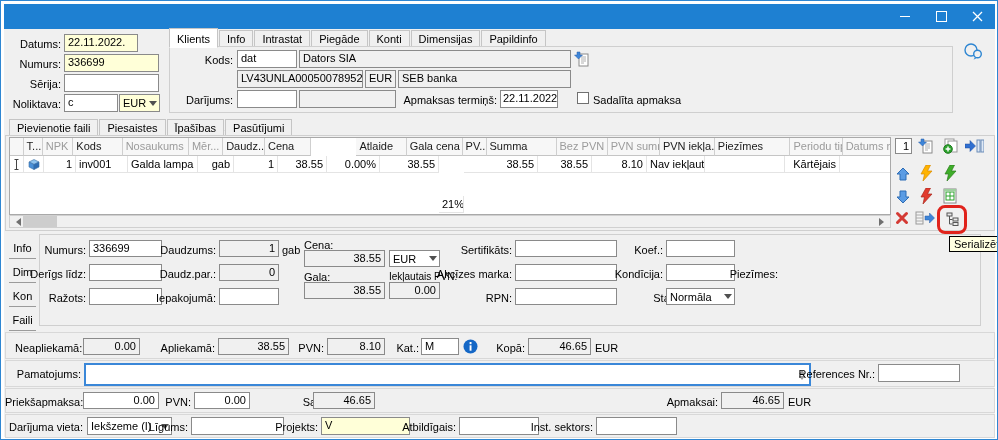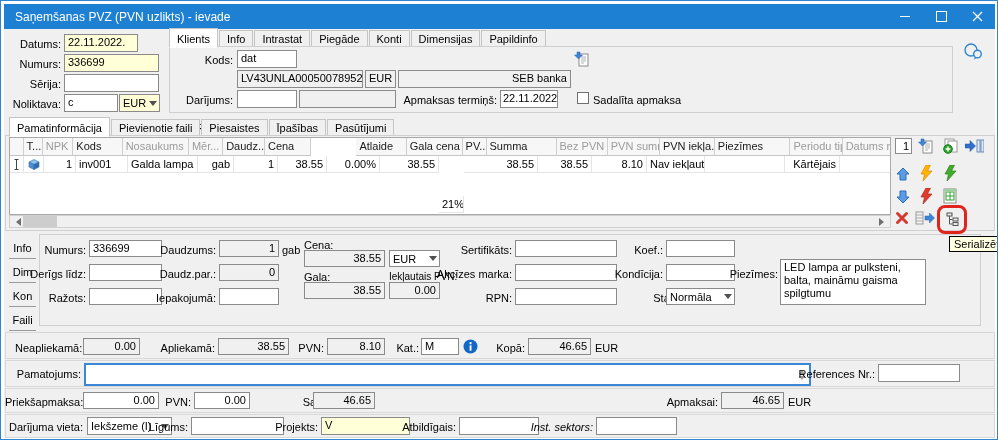--- a/index.html
+++ b/index.html
@@ -44,21 +44,20 @@
   .spin .u{width:0;height:0;border:3px solid transparent;border-bottom:4px solid #9a9a9a;}
   .spin .d{width:0;height:0;border:3px solid transparent;border-top:4px solid #9a9a9a;}
   .cb{position:absolute;width:12px;height:12px;background:#fff;border:1px solid #707070;box-sizing:border-box;}
 </style>
 </head>
 <body>
 
 <div class="stage">
 
   <div class="titlebar">
-    <span class="title">Saņemšanas PVZ (PVN uzlikts) - ievade</span>
     <div class="winbtns">
       <div class="winbtn">
           <span class="minline"></span>
         </div>
       <div class="winbtn">
           <span class="maxbox"></span>
         </div>
       <div class="winbtn">
         <svg width="11" height="11">
             <path d="M1,1 L10,10 M10,1 L1,10" stroke="#fff" stroke-width="1.3"></path>
@@ -88,51 +87,51 @@
     <div class="tab">Intrastat</div>
     <div class="tab">Piegāde</div>
     <div class="tab">Konti</div>
     <div class="tab">Dimensijas</div>
     <div class="tab">Papildinfo</div>
   </div>
   <div class="panelbox" style="left:168px;top:45px;width:784px;height:67px;"></div>
 
   <div class="lbl" style="left:150px;top:53px;width:82px;">Kods:</div>
   <div class="in" style="left:236px;top:49px;width:60px;">dat</div>
+  <div class="in ro" style="left:298px;top:49px;width:272px;">Dators SIA</div>
   <div class="icon16" style="left:572px;top:49px;">
     <svg width="16" height="16">
         <rect x="5" y="3" width="9" height="12" fill="#fff" stroke="#8a8a8a"></rect>
         <path d="M7,6 h5 M7,8 h5 M7,10 h5 M7,12 h3" stroke="#b0b0b0"></path>
         <path d="M5,1 v3 h-2.5 l4,4 4,-4 h-2.5 v-3 z" fill="#3d85d8" stroke="#2a5fa8" stroke-width="0.5" transform="translate(-2,0)"></path>
       </svg>
   </div>
 
   <div class="lbl" style="left:150px;top:73px;width:82px;margin-top:48px;">Rēķins:</div>
   <div class="in ro" style="left:236px;top:69px;width:126px;">LV43UNLA0005007895222</div>
   <div class="in ro" style="left:364px;top:69px;width:31px;">EUR</div>
-  <div class="in ro" style="left:397px;top:69px;width:173px;text-align:right;">SEB banka</div>
+  <div class="in ro" style="left:397px;top:69px;width:173px;">SEB banka</div>
 
   <div class="lbl" style="left:150px;top:93px;width:82px;">Darījums:</div>
   <div class="in" style="left:236px;top:89px;width:60px;"></div>
   <div class="in ro" style="left:298px;top:89px;width:97px;"></div>
   <div class="lbl" style="left:390px;top:93px;width:106px;">Apmaksas termiņš:</div>
   <div class="in" style="left:499px;top:89px;width:58px;padding:1px 2px;">22.11.2022.</div>
   <div class="cb" style="left:576px;top:91px;"></div>
   <div class="lbl la" style="left:592px;top:93px;">Sadalīta apmaksa</div>
 
   <div class="icon16" style="left:960px;top:41px;width:24px;">
     <svg width="22" height="18">
         <circle cx="9" cy="8" r="6" fill="#f0f0f0" stroke="#2e86d2" stroke-width="1.4"></circle>
         <circle cx="15.5" cy="12" r="3.8" fill="#f0f0f0" stroke="#2e86d2" stroke-width="1.4"></circle>
         <path d="M13,15.5 l-1.5,2 2.5,-0.8" fill="#2e86d2"></path>
       </svg>
   </div>
 
   <div class="tabrow" style="left:8px;top:117px;height:18px;">
-    <div class="tab on">Pamatinformācija</div>
     <div class="tab">Pievienotie faili</div>
     <div class="tab">Piesaistes</div>
     <div class="tab">Īpašības</div>
     <div class="tab">Pasūtījumi</div>
   </div>
 
   <div class="panelbox" style="left:4px;top:134px;width:990px;height:96px;background:#f0f0f0;"></div>
   <div class="tblwrap" style="left:8px;top:136px;width:882px;height:78px;">
     <div class="trow">
       <div class="hcell" style="width:14px;"></div>
@@ -322,21 +321,20 @@
   <div class="in" style="left:665px;top:239px;width:69px;height:17px;"></div>
   <div class="lbl" style="left:602px;top:267px;width:60px;">Kondīcija:</div>
   <div class="in" style="left:665px;top:263px;width:69px;height:17px;"></div>
   <div class="lbl" style="left:632px;top:291px;width:60px;">Statuss:</div>
   <div class="in combo" style="left:665px;top:287px;width:69px;height:17px;">
     <span>Normāla</span>
     <span class="chev"></span>
   </div>
 
   <div class="lbl" style="left:727px;top:267px;width:50px;">Piezīmes:</div>
-  <div class="in" style="left:779px;top:258px;width:146px;height:46px;white-space:normal;line-height:13px;">LED lampa ar pulksteni, balta, maināmu gaisma spilgtumu</div>
 
   <div class="grpline" style="left:4px;top:331px;width:990px;height:27px;"></div>
   <div class="lbl" style="left:14px;top:341px;width:65px;">Neapliekamā:</div>
   <div class="in ro num" style="left:82px;top:337px;width:57px;height:17px;">0.00</div>
   <div class="lbl" style="left:154px;top:341px;width:60px;">Apliekamā:</div>
   <div class="in ro num" style="left:217px;top:337px;width:71px;height:17px;">38.55</div>
   <div class="lbl" style="left:293px;top:341px;width:30px;">PVN:</div>
   <div class="in ro num" style="left:326px;top:337px;width:58px;height:17px;">8.10</div>
   <div class="lbl" style="left:390px;top:341px;width:28px;">Kat.:</div>
   <div class="in" style="left:420px;top:337px;width:38px;height:17px;">M</div>
@@ -377,16 +375,16 @@
   <div class="in combo" style="left:86px;top:416px;width:85px;height:18px;">
     <span>Iekšzeme (I)</span>
     <span class="chev"></span>
   </div>
   <div class="lbl" style="left:142px;top:420px;width:45px;">Līgums:</div>
   <div class="in" style="left:190px;top:416px;width:93px;height:18px;"></div>
   <div class="lbl" style="left:270px;top:420px;width:47px;">Projekts:</div>
   <div class="in yel" style="left:320px;top:416px;width:89px;height:18px;">V</div>
   <div class="lbl" style="left:395px;top:420px;width:60px;">Atbildīgais:</div>
   <div class="in" style="left:458px;top:416px;width:80px;height:18px;"></div>
-  <div class="lbl" style="left:523px;top:420px;width:69px;font-style:italic;">Inst. sektors:</div>
+  <div class="lbl" style="left:523px;top:420px;width:69px;">Inst. sektors:</div>
   <div class="in" style="left:595px;top:416px;width:81px;height:18px;"></div>
 
 </div>
 
 </body></html>

